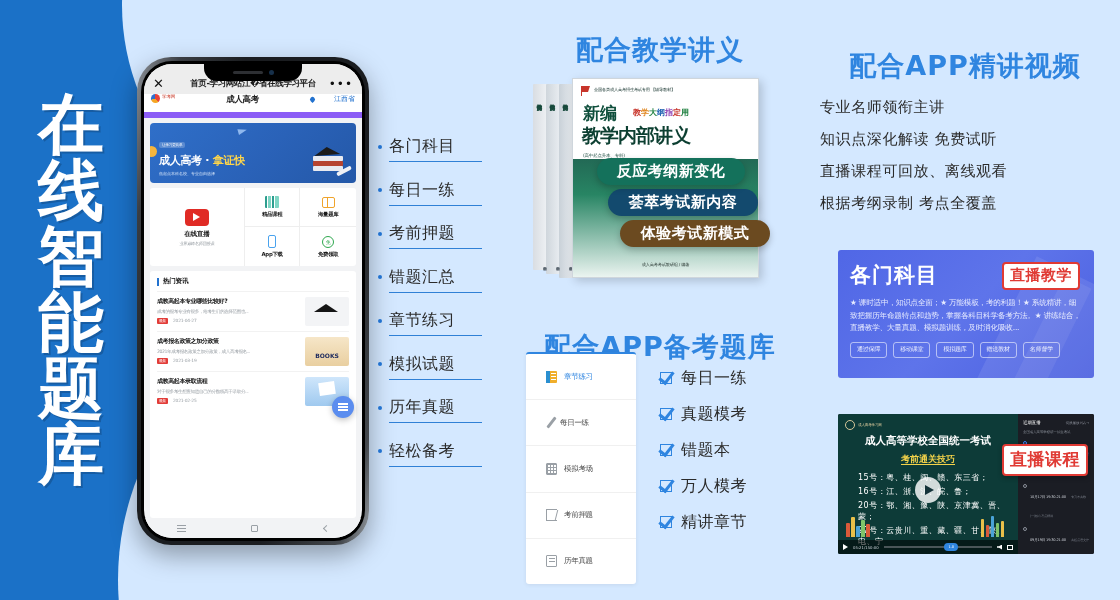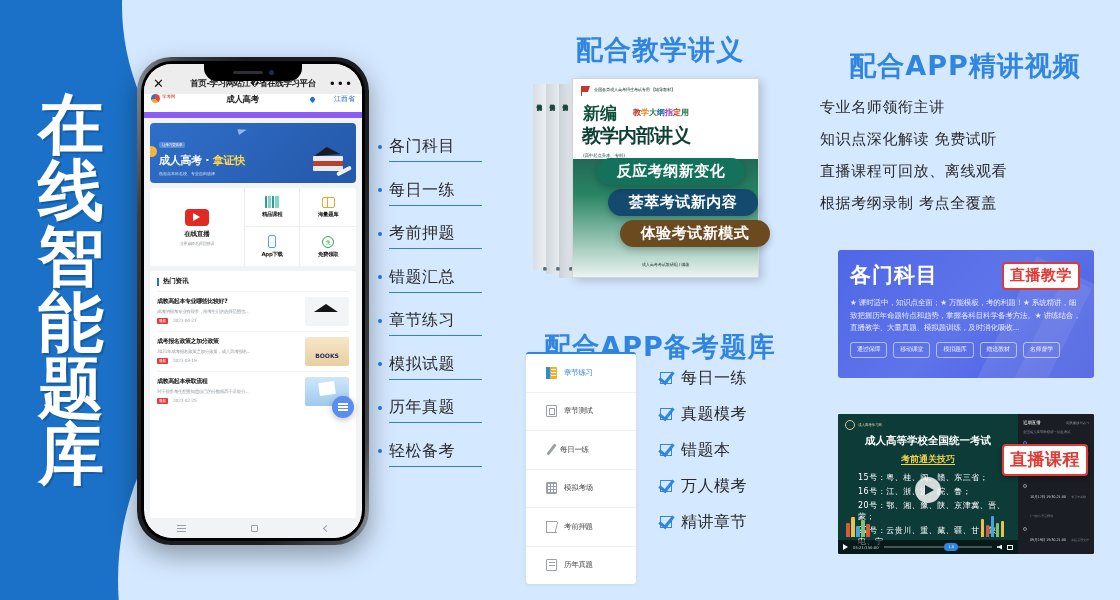--- a/index.html
+++ b/index.html
@@ -636,24 +636,20 @@
   <div class="pill pill3">体验考试新模式</div>
 
   <div class="h-title center-title2">配合APP备考题库</div>
 
   <div class="qb-panel">
     <div class="qb-row active">
       <span class="qb-ic ic-chap"></span>
       <span>章节练习</span>
     </div>
     <div class="qb-row">
-      <span class="qb-ic ic-test"></span>
-      <span>章节测试</span>
-    </div>
-    <div class="qb-row">
       <span class="qb-ic ic-pen"></span>
       <span>每日一练</span>
     </div>
     <div class="qb-row">
       <span class="qb-ic ic-grid"></span>
       <span>模拟考场</span>
     </div>
     <div class="qb-row">
       <span class="qb-ic ic-books2"></span>
       <span>考前押题</span>

